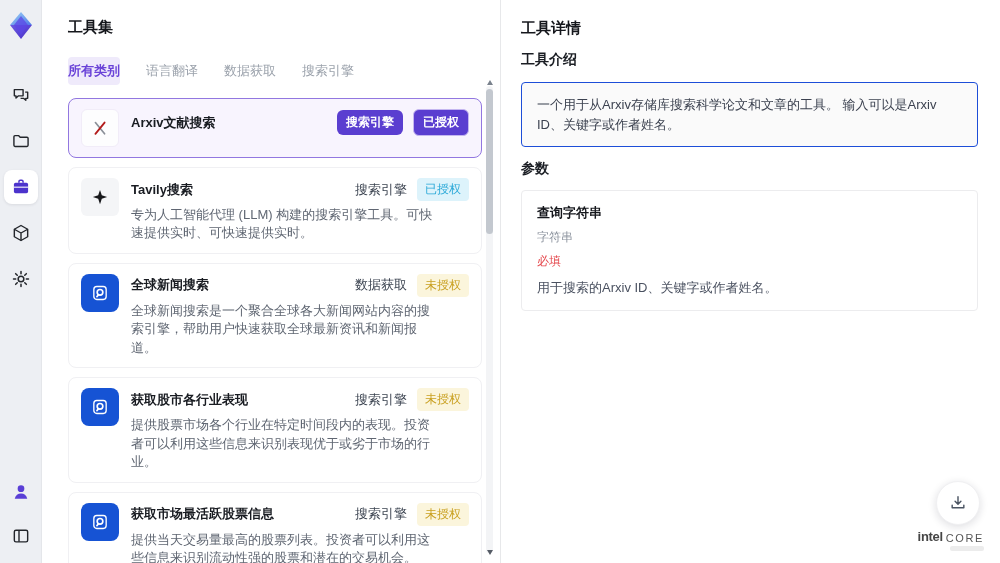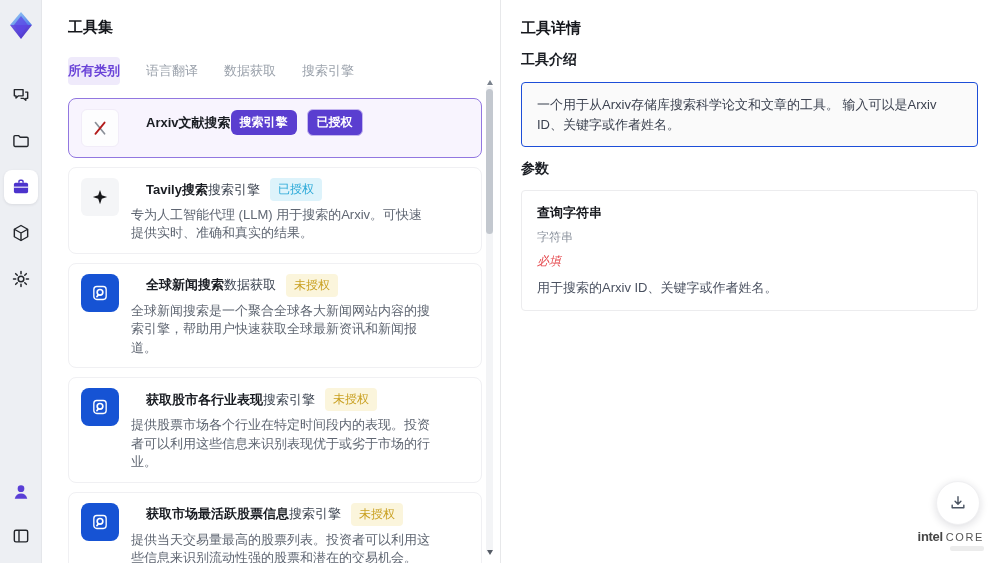--- a/index.html
+++ b/index.html
@@ -26,21 +26,21 @@
 
   .tool-list { margin-top:13px; width:414px; }
   .card { display:flex; gap:12px; padding:10px 12px; background:#fff; border:1px solid #f0f0f3;
           border-radius:8px; margin-bottom:9px; cursor:pointer; align-items:flex-start; }
   .card.selected { background:#f8f4fe; border:1.5px solid #9277e0; }
   .tile { flex:none; width:38px; height:38px; border-radius:6px; display:flex; align-items:center; justify-content:center; }
   .tile.light { background:#f4f5f7; }
   .tile.white { background:#fdfdfe; border:1px solid #f1ecf8; }
   .tile.blue  { background:#1653d4; border-radius:8px; }
   .card-content { flex:1; min-width:0; }
-  .card-head { display:flex; align-items:center;margin-left:15px; }
+  .card-head { display:flex; justify-content:space-between; align-items:center; }
   .card-title { font-size:13px; font-weight:700; color:#191c22; }
   .card-meta { display:flex; gap:10px; align-items:center; flex:none; }
   .cat-label { font-size:13px; color:#3b4350; }
   .pill { font-size:12px; padding:3px 8px; border-radius:4px; white-space:nowrap; }
   .pill.blue   { background:#ddf3fb; color:#2ba9d8; }
   .pill.yellow { background:#fbf5dc; color:#c9a021; }
   .pill.purple { background:#5a3ed0; color:#fff; border-radius:6px; padding:4px 9px; font-weight:600; }
   .pill.purple.outlined { border:1px solid #c4b6f0; }
   .card-desc { margin-top:5px; font-size:13px; line-height:1.42; color:#5f6672; max-width:302px; }
 
@@ -55,29 +55,29 @@
   .details-panel { position:absolute; left:500px; top:0; width:500px; height:563px; background:#fff;
                    border-left:1px solid #e7e8ea; padding:19px 22px 0 20px; }
   .details-title { font-size:15px; font-weight:700; color:#15171c; }
   .section-heading { font-size:14px; font-weight:700; color:#1b1e24; margin-top:13px; }
   .intro-box { margin-top:13px; background:#fafafa; border:1px solid #1d4ed8; border-radius:4px;
                padding:12px 15px; font-size:13px; color:#3c4250; line-height:1.5; }
   .param-card { margin-top:12px; background:#fff; border:1px solid #ececee; border-radius:4px; padding:13px 15px; }
   .param-head { display:flex; align-items:baseline; gap:7px;flex-direction:column; }
   .param-name { font-size:13px; font-weight:700; color:#16181d; }
   .param-type { font-size:12px; color:#8a919c; }
-  .param-required { font-size:12px; color:#e5484d;font-style:italic; }
+  .param-required { font-size:12px; color:#e5484d; }
   .param-desc { margin-top:9px; font-size:13px; color:#4a5160; }
 
   
   .corner { position:absolute; right:16px; bottom:12px; display:flex; flex-direction:column; align-items:center; }
   .download-btn { width:44px; height:44px; border-radius:50%; background:#fff; border:1px solid #f0f0f2;
                   box-shadow:0 2px 8px rgba(20,20,40,.14); display:flex; align-items:center; justify-content:center;
                   cursor:pointer; margin-left:14px; }
-  .brand { margin-top:4px; display:flex; align-items:center; gap:3px; }
+  .brand { margin-top:4px; display:flex; align-items:flex-end; gap:3px; }
   .brand-intel { font-size:13px; font-weight:700; color:#454545; letter-spacing:-0.3px; }
   .brand-core { font-size:11px; font-weight:500; color:#565656; letter-spacing:1.6px; text-transform:uppercase; }
   .brand-sub { margin-top:2px; width:34px; height:5px; background:#ececec; border-radius:2px; align-self:flex-end; }
 
   svg { display:block; }
 </style>
 </head>
 <body>
 
 <div class="app">
@@ -201,21 +201,21 @@
           </svg>
         </div>
         <div class="card-content">
           <div class="card-head">
             <div class="card-title">Tavily搜索</div>
             <div class="card-meta">
               <span class="cat-label">搜索引擎</span>
               <span class="pill blue">已授权</span>
             </div>
           </div>
-          <div class="card-desc">专为人工智能代理 (LLM) 用于搜索的Arxiv。可快速提供实时、准确和真实的结果。</div>
+          <div class="card-desc">专为人工智能代理 (LLM) 构建的搜索引擎工具。可快速提供实时、可快速提供实时。</div>
         </div>
       </article>
 
       <article class="card">
         <div class="tile blue">
           <svg width="20" height="20" viewBox="0 0 24 24" fill="none" stroke="#ffffff" stroke-linecap="round">
             <rect x="4.6" y="4.2" width="14.8" height="15.6" rx="3.5" stroke-width="1.6"></rect>
             <circle cx="12" cy="11.2" r="3.4" stroke-width="2"></circle>
             <line x1="9.8" y1="14.6" x2="8.3" y2="16.3" stroke-width="2"></line>
           </svg>

